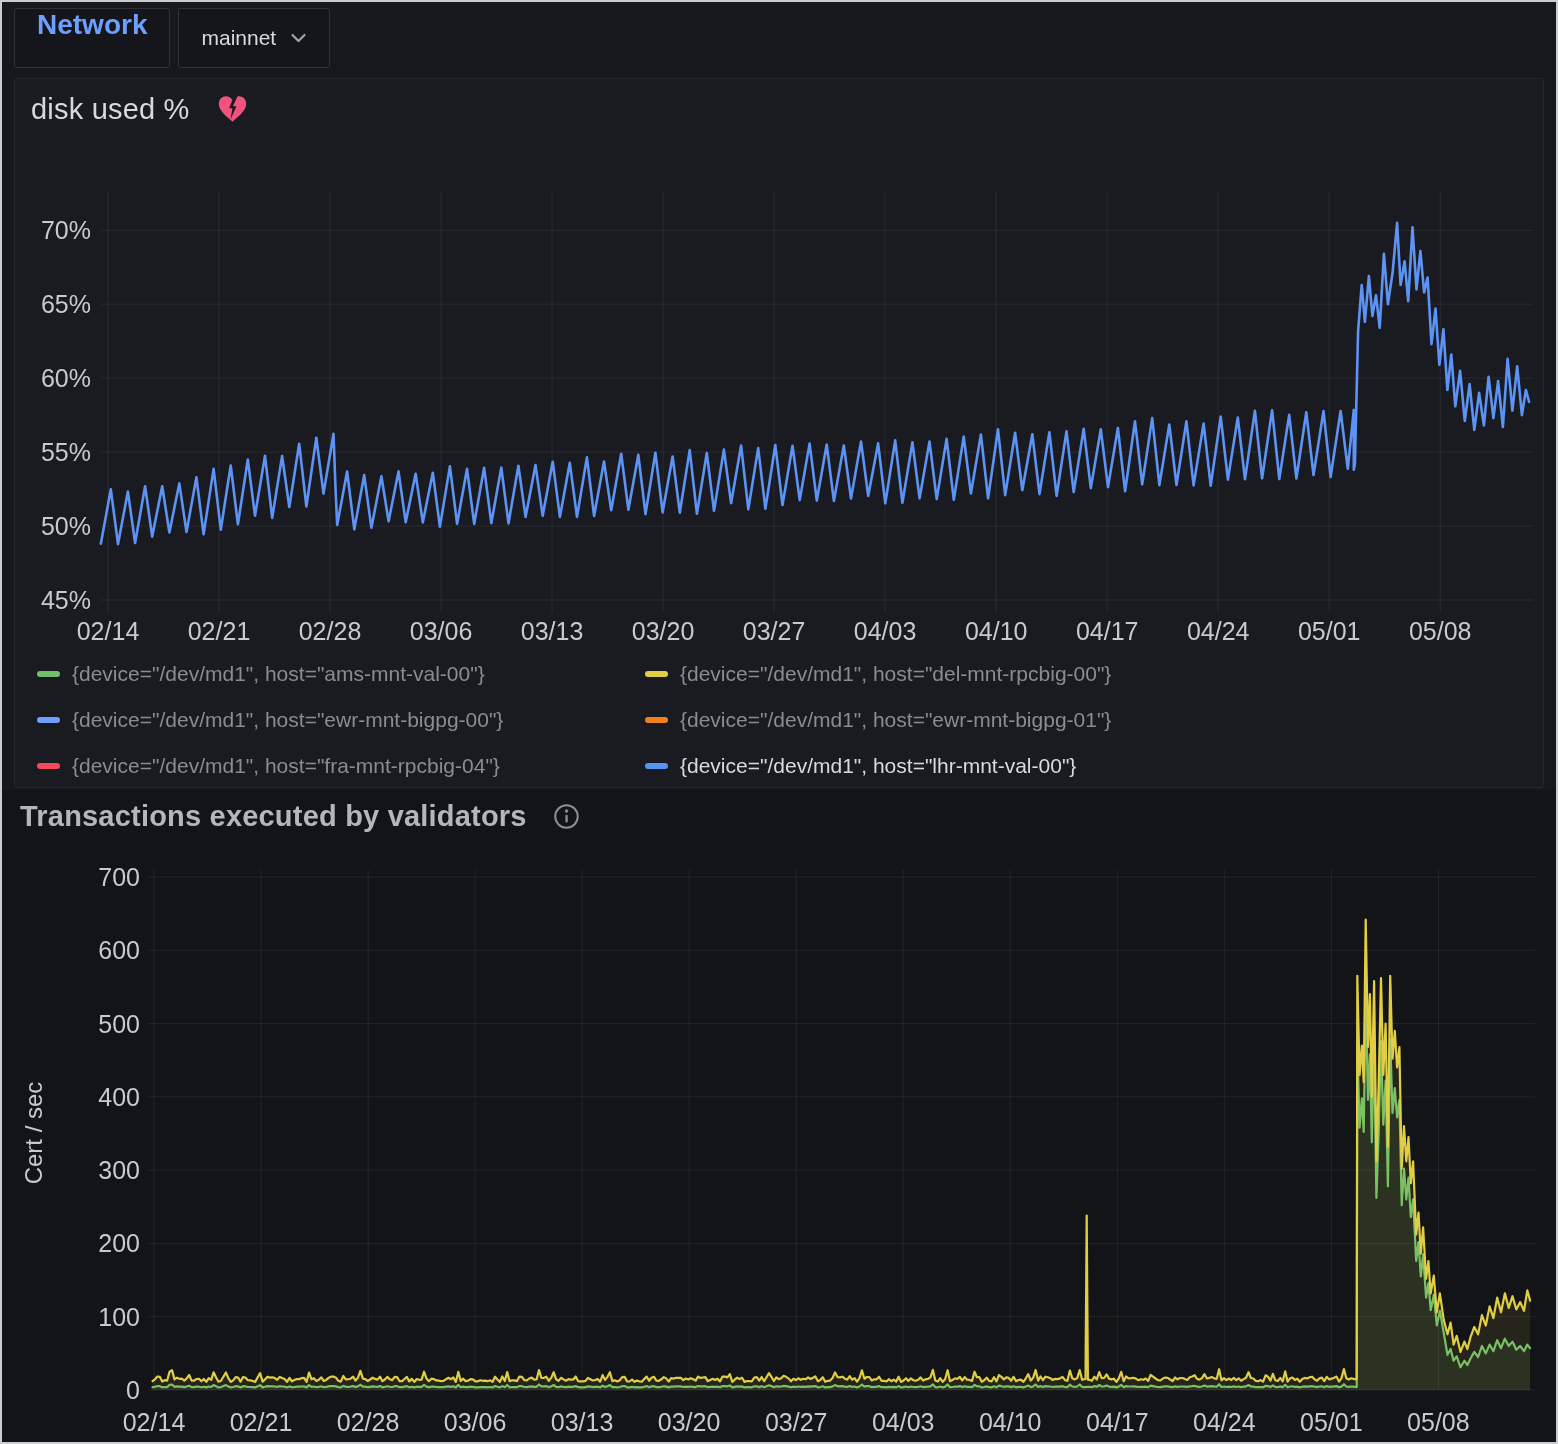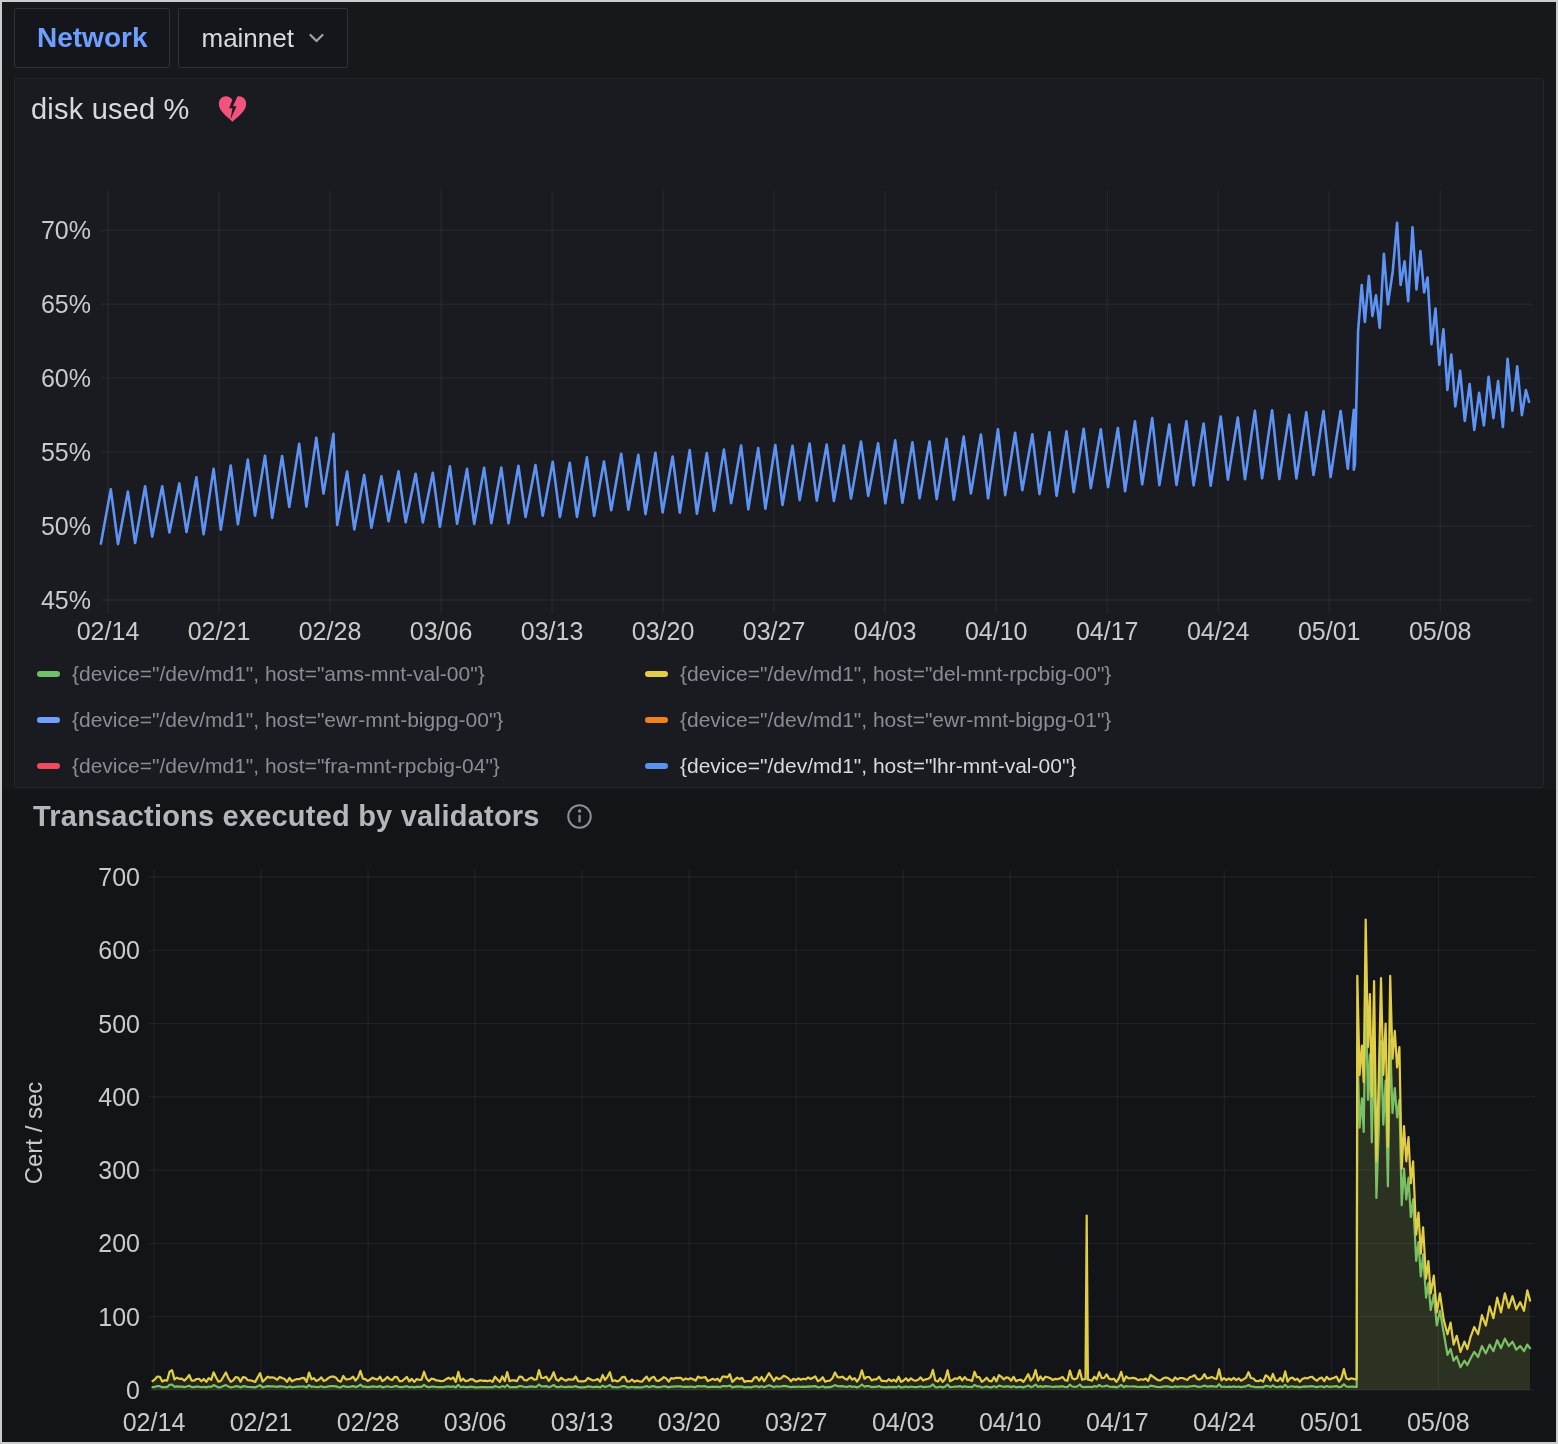--- a/index.html
+++ b/index.html
@@ -1,29 +1,29 @@
 <!DOCTYPE html>
 <html><head>
 <meta charset="utf-8">
 <style>
   html,body{margin:0;padding:0;background:#17181c;}
   body{width:1558px;height:1444px;overflow:hidden;font-family:"Liberation Sans",sans-serif;
        box-sizing:border-box;border:2px solid #caccd0;position:relative;}
   .topbar{position:absolute;top:6px;left:12px;display:flex;gap:8px;}
-  .var-box{height:58px;display:flex;align-items:center;padding:0 22px;
+  .var-box{height:58px;display:flex;padding:0 22px;
            background:#15161b;border:1px solid #2e3138;border-radius:2px;}
   .var-label{color:#6e9fff;font-size:28px;font-weight:600;}
-  .var-value{color:#d8dadf;font-size:26px;font-weight:500;display:flex;align-items:center;gap:14px;
+  .var-value{color:#d8dadf;font-size:21px;font-weight:500;display:flex;align-items:center;gap:14px;
              background:none;border:none;cursor:pointer;font-family:inherit;padding:0;}
   .panel{position:absolute;background:#1a1b20;border:1px solid #24262c;border-radius:3px;box-sizing:border-box;}
   #panel-disk{top:76px;left:12px;width:1530px;height:710px;}
   #panel-tx{top:788px;left:0px;width:1554px;height:654px;background:#131418;border:none;}
   .panel-header{position:absolute;top:14px;left:16px;display:flex;align-items:center;gap:26px;z-index:3;}
   .panel-title{margin:0;font-size:29px;font-weight:400;color:#d8d9da;letter-spacing:.2px;}
-  #panel-tx .panel-title{color:#b4b6bc;font-weight:600;margin-left:13px;}
+  #panel-tx .panel-title{color:#b4b6bc;font-weight:600;}
   .chart-svg{position:absolute;top:0;left:0;}
   .chart-svg text{font-family:"Liberation Sans",sans-serif;}
   .legend{position:absolute;left:22px;top:578px;width:1480px;display:grid;
           grid-template-columns:608px auto;row-gap:13px;z-index:3;}
   .legend-item{display:flex;align-items:center;gap:12px;cursor:pointer;height:33px;}
   .swatch{width:23px;height:6px;border-radius:3px;flex:0 0 auto;}
   .legend-item span.lbl{font-size:21px;color:#d8dadf;}
   .legend-item.dimmed span.lbl{color:#888c94;}
   .icon{display:block;}
 </style>

